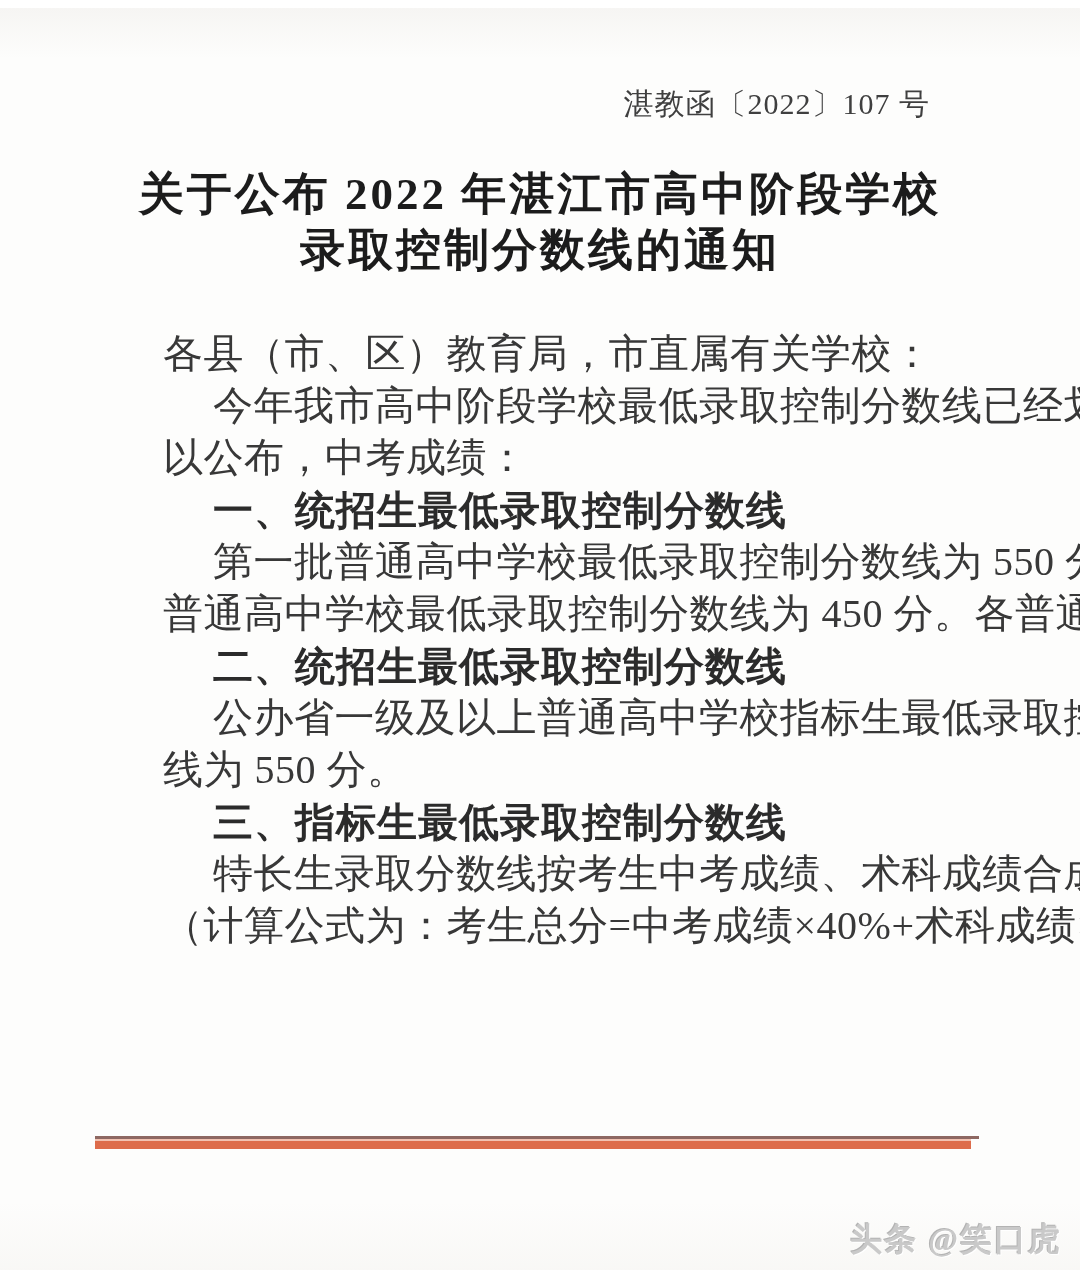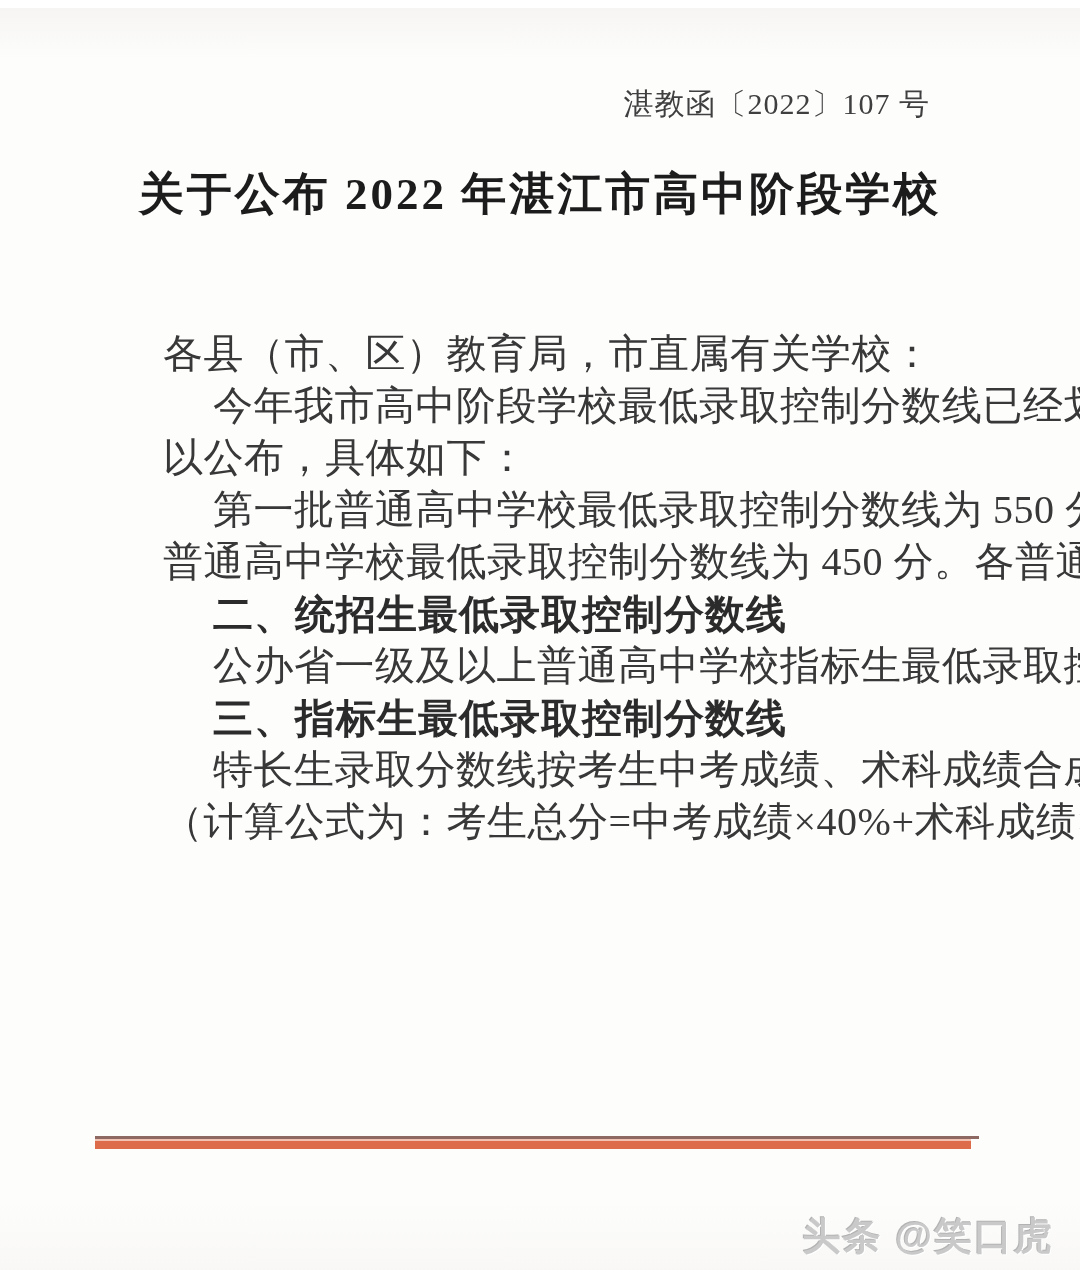--- a/index.html
+++ b/index.html
@@ -78,49 +78,52 @@
     background: #f2c2b2;
     margin-right: 8px;
   }
   .red-rule .rule-main {
     height: 8px;
     background: var(--rule-main-color, #dd6c4b);
     margin-right: 8px;
   }
   .watermark {
     position: absolute;
-    right: 26px;
+    right: 18px;
     bottom: 16px;
-    font-family: Liberation Sans, sans-serif;
+    font-family: Liberation Serif, serif;
     font-weight: 700;
-    font-size: 38px;
+    font-size: 32px;
     letter-spacing: 2px;
     color: var(--watermark-color, #c9c9c9);
     text-shadow: 1px 1px 0 #ffffff, -1px -1px 0 #b3b3b3;
   }
 </style>
 </head>
 <body>
 
 <div class="page">
 
   <div class="doc-number">湛教函〔2022〕107 号</div>
 
   <div class="title-block">
     <div>关于公布 2022 年湛江市高中阶段学校</div>
+    <div>录取控制分数线的通知</div>
   </div>
 
   <div class="body-block">
     <div class="body-line">各县（市、区）教育局，市直属有关学校：</div>
     <div class="body-line indent">今年我市高中阶段学校最低录取控制分数线已经划定，现予</div>
-    <div class="body-line">以公布，具体如下：</div>
+    <div class="body-line">以公布，中考成绩：</div>
+    <div class="body-line indent heading">一、统招生最低录取控制分数线</div>
     <div class="body-line indent">第一批普通高中学校最低录取控制分数线为 550 分; 第二批</div>
     <div class="body-line">普通高中学校最低录取控制分数线为 450 分。各普通高中学校录</div>
     <div class="body-line indent heading">二、统招生最低录取控制分数线</div>
     <div class="body-line indent">公办省一级及以上普通高中学校指标生最低录取控制分数</div>
+    <div class="body-line">线为 550 分。</div>
     <div class="body-line indent heading">三、指标生最低录取控制分数线</div>
     <div class="body-line indent">特长生录取分数线按考生中考成绩、术科成绩合成的总分</div>
     <div class="body-line">（计算公式为：考生总分=中考成绩×40%+术科成绩×9.4×60%）</div>
   </div>
 
   <div class="red-rule">
     <div class="rule-top"></div>
     <div class="rule-gap"></div>
     <div class="rule-main"></div>
   </div>

